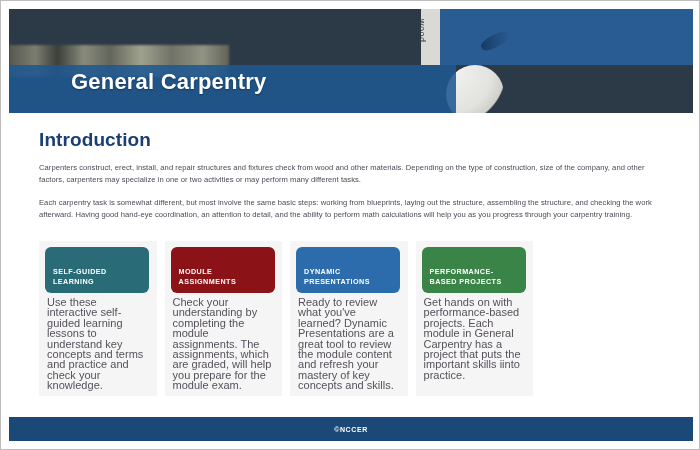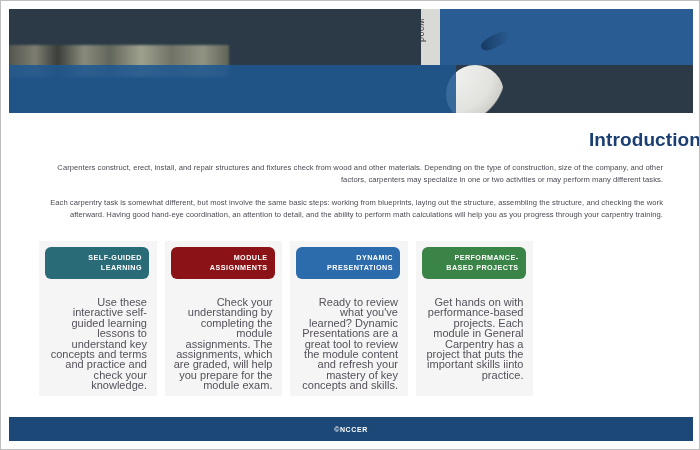--- a/index.html
+++ b/index.html
@@ -130,21 +130,20 @@
     font-family: "Liberation Sans", sans-serif;
     white-space: nowrap;
   }
 
   
   .content {
     position: absolute;
     left: 0;
     top: 112px;
     width: 700px;
-    text-align: right;
   }
   .section-title {
     margin: 16px 0 0 38px;
     color: #1b3f73;
     font-size: 19px;
     font-weight: bold;
     letter-spacing: .1px;
   }
   .para {
     margin: 11px 38px 0 38px;
@@ -171,21 +170,21 @@
     background: #f5f5f5;
     box-sizing: border-box;
   }
   .card-head {
     position: absolute;
     left: 6px;
     top: 6px;
     width: 104px;
     box-sizing: border-box;
     border-radius: 6px;
-    padding: 6px 7px 6px 8px;
+    padding: 20px 7px 6px 8px;
     color: #ffffff;
     font-size: 7.2px;
     font-weight: bold;
     line-height: 10px;
     letter-spacing: .45px;
   }
   .card-body {
     position: absolute;
     left: 8px;
     top: 56px;
@@ -221,20 +220,21 @@
   <div class="banner">
     <div class="banner-photo"></div>
     <div class="banner-streaks"></div>
     <div class="banner-woodtile">
       <span>wood</span>
     </div>
     <div class="banner-tile-blue"></div>
     <div class="banner-blade"></div>
     <div class="banner-band"></div>
   </div>
+  <div class="banner-title">General Carpentry</div>
 
   <div class="content">
     <div class="section-title">Introduction</div>
     <div class="para">Carpenters construct, erect, install, and repair structures and fixtures check from wood and other materials. Depending on the type of construction, size of the company, and other factors, carpenters may specialize in one or two activities or may perform many different tasks.</div>
     <div class="para second">Each carpentry task is somewhat different, but most involve the same basic steps: working from blueprints, laying out the structure, assembling the structure, and checking the work afterward. Having good hand-eye coordination, an attention to detail, and the ability to perform math calculations will help you as you progress through your carpentry training.</div>
 
     <div class="cards">
 
       <div class="card">
         <div class="card-head" style="background: rgb(42, 107, 120);">SELF-GUIDED LEARNING</div>

